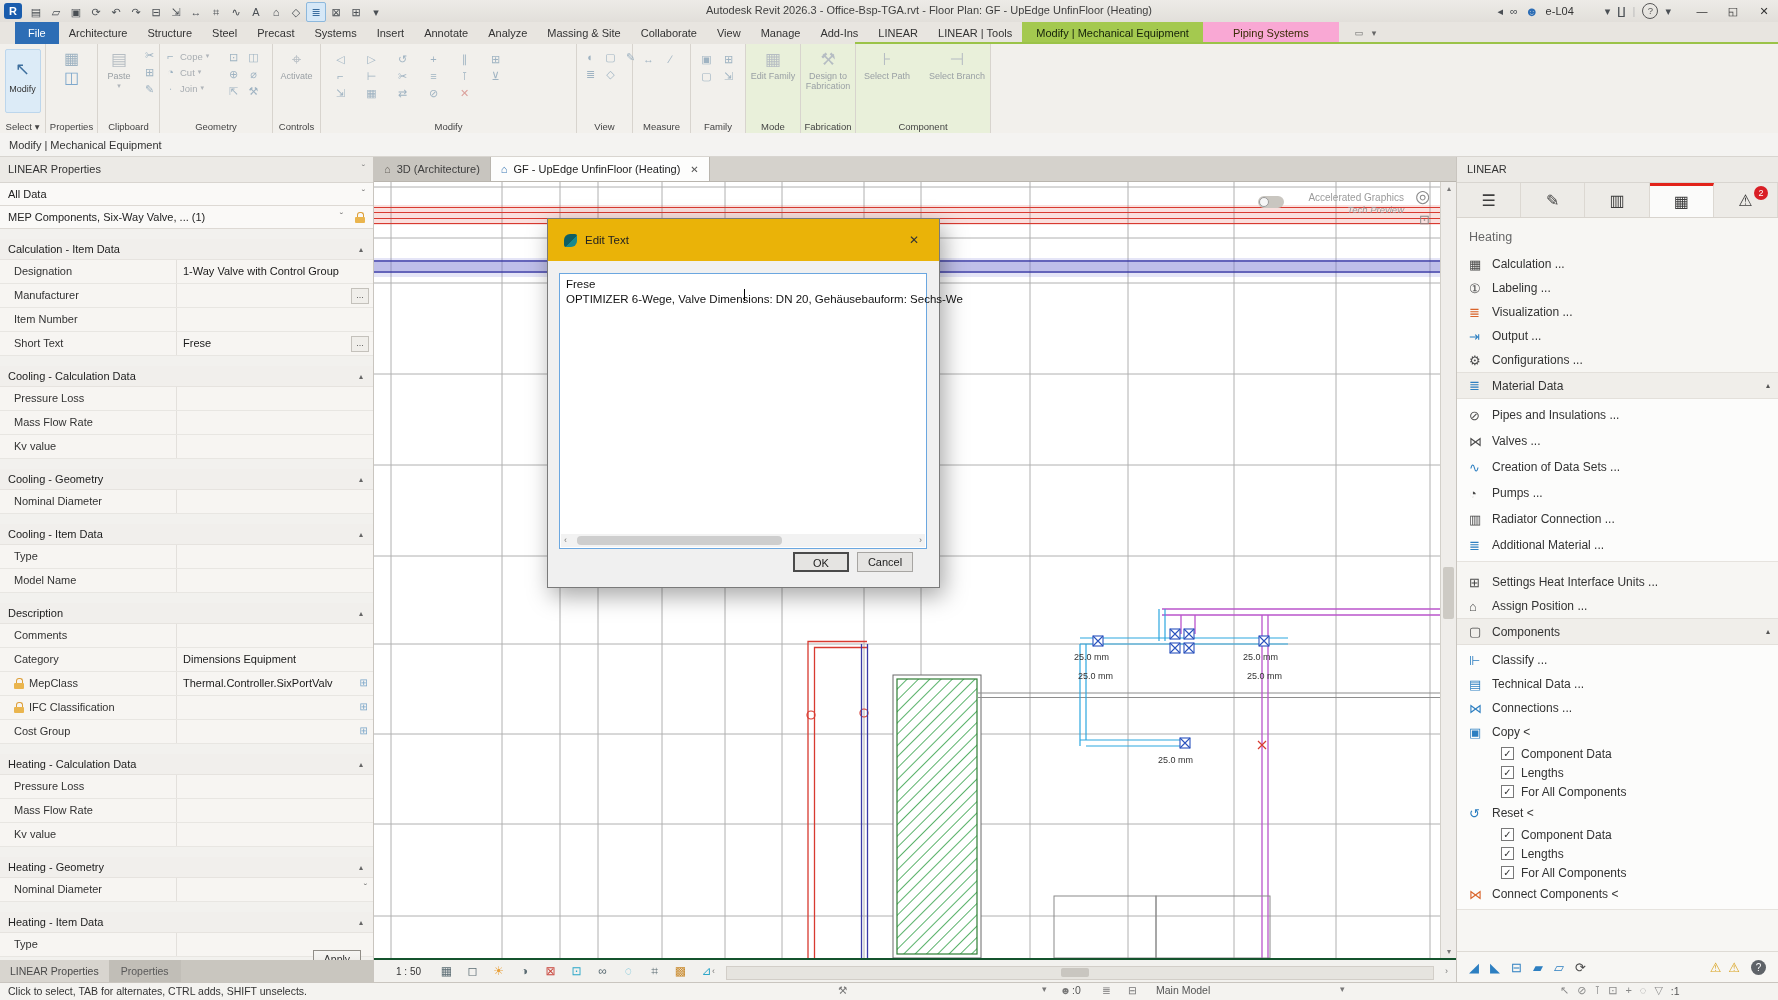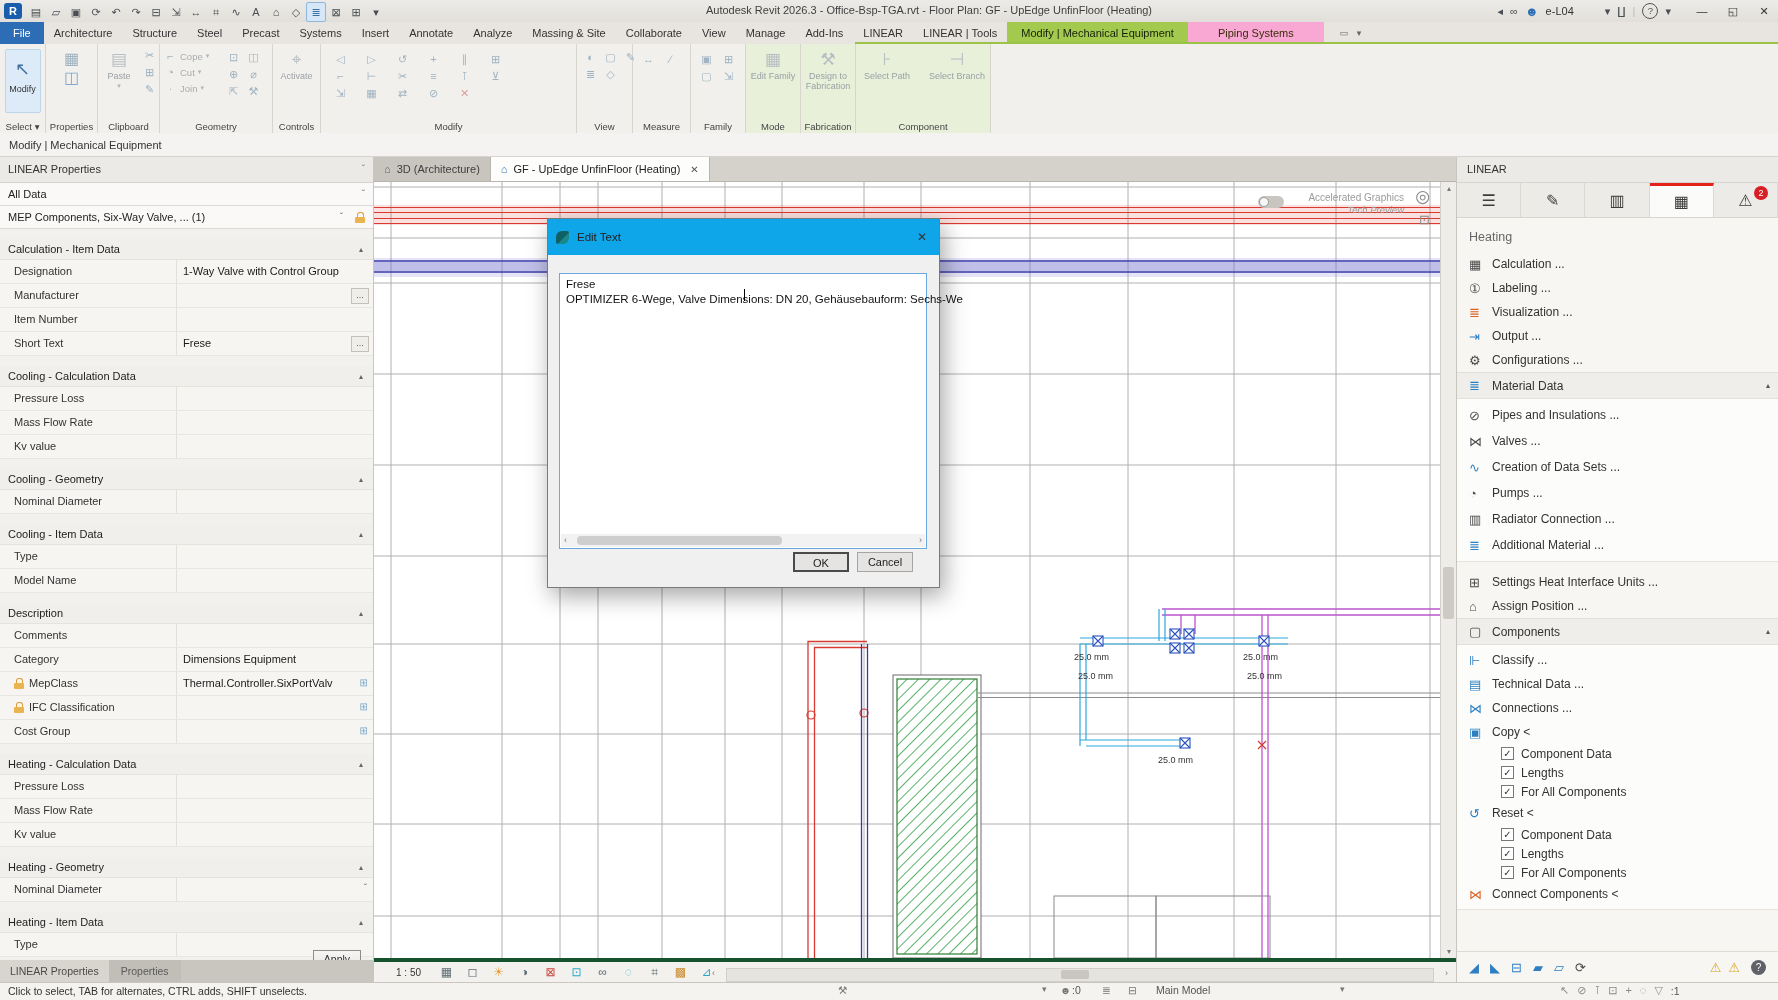--- a/index.html
+++ b/index.html
@@ -12,21 +12,21 @@
 .qat .gi.hl{background:#d6e8f7;border:1px solid #8db8dc;color:#3c6e9f;width:18px;border-radius:2px;}
 .tb-title{position:absolute;left:500px;right:420px;top:4px;text-align:center;color:#3f3f3f;font-size:11px;white-space:nowrap;}
 .tb-right{position:absolute;right:2px;top:0;height:22px;display:flex;align-items:center;gap:7px;}
 .tb-right .gi{font-size:11px;color:#4a4f54;}
 .user-ic{color:#2c6db5!important;font-size:13px!important;}
 .helpc{width:14px;height:14px;border:1.4px solid #555;border-radius:50%;text-align:center;line-height:13px;font-size:9.5px;color:#555;}
 .winbtn{width:24px;text-align:center;color:#333;font-size:11px;}
 
 .tabrow{position:absolute;left:0;top:22px;width:1778px;height:22px;background:#e8e5e0;display:flex;border-bottom:1px solid #cdc9c3;}
 .rtab{padding:0 10px;line-height:22px;font-size:11px;color:#333;white-space:nowrap;}
-.t-file{background:#2d6db5;color:#fff;padding:0 13px;}
+.t-file{background:#2d6db5;color:#fff;padding:0 13px;margin-left:15px;}
 .t-green{background:#a4c94f;color:#15210a;padding:0 14px;}
 .t-amber{background:#f9a8d4;color:#3a2c06;padding:0 30px;}
 .ptoggle{margin-left:16px;color:#666;line-height:22px;font-size:9px;letter-spacing:3px;}
 .ctx-underline{position:absolute;left:855px;top:42px;width:923px;height:2px;background:#9bc348;}
 
 .ribbon{position:absolute;left:0;top:44px;width:1778px;height:89px;background:#f2f0ec;border-bottom:1px solid #cdc9c3;display:flex;}
 .rb-panel{position:relative;height:100%;border-right:1px solid #d8d4ce;box-sizing:border-box;flex:none;}
 .rb-panel.ctx{background:#e9f0da;}
 .rb-label{position:absolute;bottom:1px;left:0;right:0;text-align:center;font-size:9.5px;color:#444;white-space:nowrap;}
 .rb-big{display:flex;flex-direction:column;align-items:center;justify-content:flex-start;margin:5px auto 0;width:40px;font-size:9px;color:#9aa0a5;text-align:center;line-height:10px;}
@@ -78,21 +78,21 @@
 .dim{position:absolute;font-size:9px;color:#333;white-space:nowrap;}
 .accel{position:absolute;right:36px;top:10px;text-align:right;color:#9b9b9b;font-size:10px;line-height:12px;}
 .accel .it{font-style:italic;font-size:9.5px;}
 .toggle{position:absolute;right:156px;top:14px;width:26px;height:12px;background:#c9c6c0;border-radius:6px;}
 .toggle .knob{position:absolute;left:1px;top:1px;width:10px;height:10px;background:#f6f6f6;border:1px solid #9a9a9a;border-radius:50%;box-sizing:border-box;}
 .navic{position:absolute;right:10px;color:#8a8a8a;text-align:center;}
 
 .vscroll{position:absolute;left:1440px;top:182px;width:16px;height:776px;background:#efedea;border-left:1px solid #d3d0ca;box-sizing:border-box;}
 .vscroll .arr{position:absolute;left:0;width:16px;text-align:center;font-size:8px;color:#777;}
 .vthumb{position:absolute;left:2px;top:385px;width:11px;height:52px;background:#cdcac4;border-radius:2px;}
-.viewbar{position:absolute;left:374px;top:958px;width:1082px;height:24px;background:#f2f1ee;border-top:4px solid #14532d;box-sizing:border-box;display:flex;align-items:center;padding-left:22px;gap:9px;}
+.viewbar{position:absolute;left:374px;top:958px;width:1082px;height:24px;background:#f2f1ee;border-top:2px solid #14532d;box-sizing:border-box;display:flex;align-items:center;padding-left:22px;gap:9px;}
 .viewbar .scale{font-size:10px;color:#333;margin-right:8px;}
 .viewbar .gi{font-size:12px;color:#5a6b72;width:17px;text-align:center;}
 .viewbar .sun{color:#e8a13c;}.viewbar .redx{color:#c9453c;}.viewbar .cyan{color:#2da7c9;}.viewbar .warn2{color:#c98a2d;}
 .hs{position:absolute;left:352px;right:22px;top:6px;height:12px;background:#e6e4df;border:1px solid #d2cec8;}
 .hs .thumb{position:absolute;left:334px;top:1px;width:28px;height:9px;background:#c9c6c0;border-radius:2px;}
 .hsarr{position:absolute;top:6px;font-size:9px;color:#777;}
 
 .rp{position:absolute;left:1456px;top:157px;width:322px;height:825px;background:#f7f6f3;border-left:1px solid #c9c5bf;box-sizing:border-box;overflow:hidden;}
 .rp-header{height:25px;background:#eceae6;border-bottom:1px solid #d8d5d0;line-height:25px;padding:0 10px;font-size:11px;color:#333;}
 .rpt{display:flex;height:34px;background:#edebe7;border-bottom:1px solid #d8d4ce;}
@@ -115,21 +115,21 @@
 .rpb .help{background:#5f6368;color:#fff;border-radius:50%;width:15px;height:15px;line-height:15px;text-align:center;font-size:10px;}
 .rpb-right{margin-left:auto;display:flex;gap:7px;align-items:center;}
 
 .statusbar{position:absolute;left:0;top:982px;width:1778px;height:18px;background:#f4f3f0;border-top:1px solid #c9c5bf;box-sizing:border-box;font-size:10.5px;color:#333;}
 .sb-hint{position:absolute;left:8px;top:2px;}
 .sb-it{position:absolute;top:1px;color:#777;}
 .sb-right{position:absolute;left:1560px;top:1px;display:flex;gap:8px;align-items:center;color:#888;}
 .sb-right .gi{font-size:11px;}
 
 .dlg{position:absolute;left:547px;top:218px;width:391px;height:368px;background:#f0f0f0;border:1px solid #7a7a7a;box-shadow:4px 8px 22px rgba(0,0,0,.35);z-index:50;}
-.dlg-title{height:36px;background:#0ea5e9;display:flex;align-items:center;padding:0 8px;font-size:11.5px;color:#222;}
+.dlg-title{height:42px;background:#eab308;display:flex;align-items:center;padding:0 16px;font-size:11.5px;color:#222;}
 .lin-logo{width:13px;height:13px;background:linear-gradient(135deg,#0f5f63 55%,#17898e 55%);border-radius:6px 2px 6px 2px;margin-right:8px;}
 .dlg-x{margin-left:auto;font-size:12px;color:#333;padding:0 4px;}
 .dlg-text{position:absolute;left:11px;top:54px;width:368px;height:276px;background:#fff;border:1px solid #6ba7e0;box-sizing:border-box;font-size:11.5px;line-height:15px;color:#111;padding:3px 6px;}
 .dlg-hs{position:absolute;left:1px;right:1px;bottom:1px;height:13px;background:#f2f2f2;color:#888;}
 .dlg-hs .thumb{position:absolute;left:16px;top:2px;width:205px;height:9px;background:#cecece;border-radius:4px;}
 .dlg-hs .a{position:absolute;top:0;font-size:9px;line-height:13px;color:#777;}
 .caretline{position:absolute;left:196px;top:70px;width:1px;height:12px;background:#000;}
 .btn{position:absolute;bottom:15px;width:56px;height:20px;background:#e5e4e2;text-align:center;line-height:19px;font-size:11px;color:#222;box-sizing:border-box;}
 .btn.ok{left:245px;border:2px solid #4a4a4a;}
 .btn.cancel{left:309px;border:1px solid #a7a5a2;}

